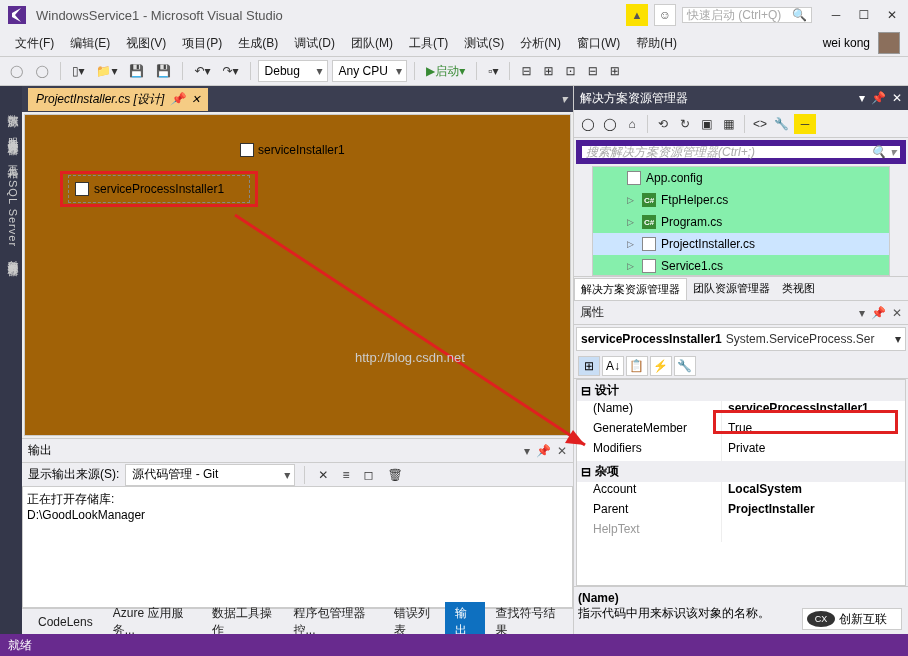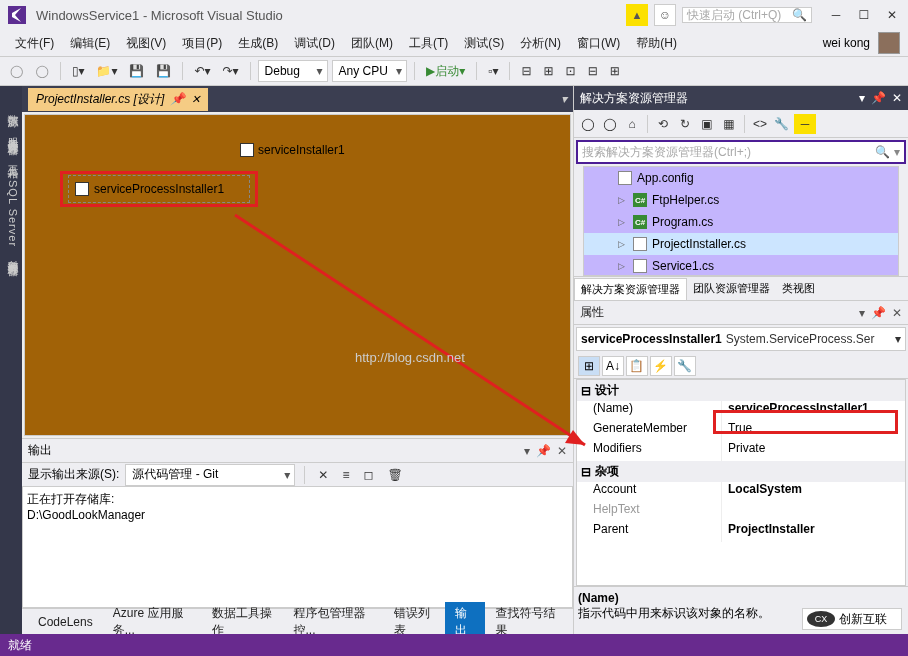--- a/index.html
+++ b/index.html
@@ -48,22 +48,22 @@
 .bottom-tabs{height:26px;background:#eeeef2;border-top:1px solid #ccc;display:flex;align-items:center;padding:0 6px;gap:0;}
 .btab{padding:3px 10px;color:#222;}
 .btab.active{background:#0e70c0;color:#fff;}
 .right-col{width:335px;display:flex;flex-direction:column;background:#eeeef2;border-left:1px solid #ccc;}
 .panel-header{height:24px;background:#3b3e51;color:#fff;display:flex;align-items:center;padding:0 6px;}
 .panel-header.light{background:#eeeef2;color:#222;border-bottom:1px solid #ccc;}
 .ph-pins{margin-left:auto;display:flex;gap:6px;}
 .sol-toolbar{height:28px;background:#eeeef2;border-bottom:1px solid #ccc;display:flex;align-items:center;padding:0 4px;gap:2px;}
 .sol-btn{width:20px;height:20px;display:flex;align-items:center;justify-content:center;color:#333;}
 .yellow-wrench{background:#fce100;width:22px;height:20px;}
-.sol-search{height:24px;background:#fff;border:2px solid #4c1d95;margin:2px;display:flex;align-items:center;padding:0 4px;color:#aaa;}
-.sol-tree{flex:0 0 110px;background:#c4b5fd;border:1px solid #ccc;margin:0 9px;overflow:auto;}
+.sol-search{height:24px;background:#fff;border:6px solid #4c1d95;margin:2px;display:flex;align-items:center;padding:0 4px;color:#aaa;font-style:italic;}
+.sol-tree{flex:0 0 110px;background:#86efac;border:1px solid #ccc;margin:0 18px;overflow:auto;}
 .tree-row{display:flex;align-items:center;height:22px;padding-left:34px;gap:5px;}
 .tree-row.sel{background:#cce5ff;}
 .tri{width:10px;color:#666;font-size:9px;}
 .file-icon{width:14px;height:14px;border:1px solid #888;background:#fff;}
 .cs-icon{width:14px;height:14px;background:#388a34;color:#fff;font-size:8px;display:flex;align-items:center;justify-content:center;font-weight:bold;}
 .sol-tabs{height:24px;background:#eeeef2;display:flex;align-items:center;border-top:1px solid #ccc;}
 .soltab{padding:3px 6px;font-size:11px;}
 .soltab.active{background:#fff;border:1px solid #ccc;border-bottom:none;}
 .props-panel{flex:1;display:flex;flex-direction:column;border-top:1px solid #ccc;}
 .props-target{height:24px;background:#fff;border:1px solid #ccc;margin:2px;display:flex;align-items:center;padding:0 4px;}
@@ -332,26 +332,26 @@
           </div>
         <div class="pg-cat">
             <span>⊟</span>
             <span>杂项</span>
           </div>
         <div class="pg-row">
             <div class="pg-name">Account</div>
             <div class="pg-val">LocalSystem</div>
           </div>
         <div class="pg-row">
+            <div class="pg-name">Parent</div>
+            <div class="pg-val">ProjectInstaller</div>
+          </div>
+        <div class="pg-row">
             <div class="pg-name" style="color:#999">HelpText</div>
             <div class="pg-val normal"></div>
-          </div>
-        <div class="pg-row">
-            <div class="pg-name">Parent</div>
-            <div class="pg-val">ProjectInstaller</div>
           </div>
       </div>
       <div class="props-desc">
         <b>(Name)</b><br>
         <span>指示代码中用来标识该对象的名称。</span>
       </div>
     </div>
   </div>
 </div>
 

